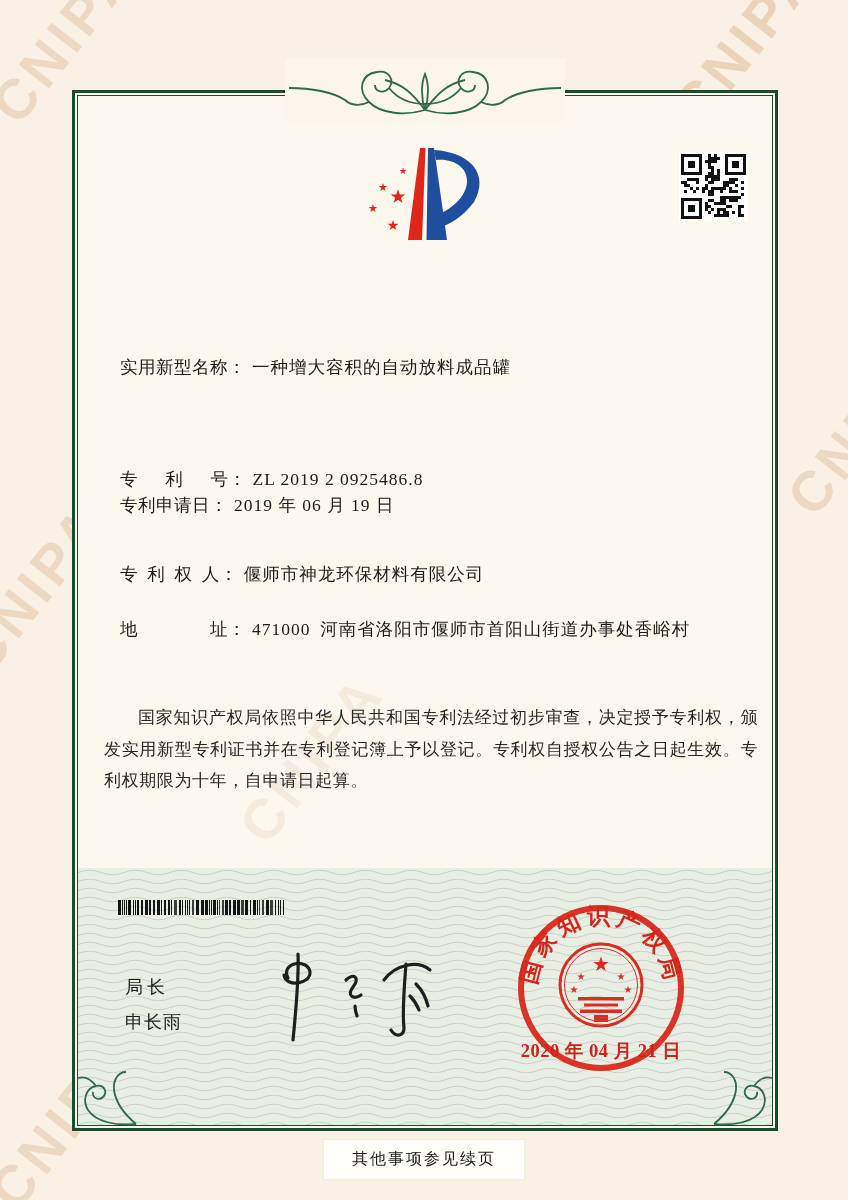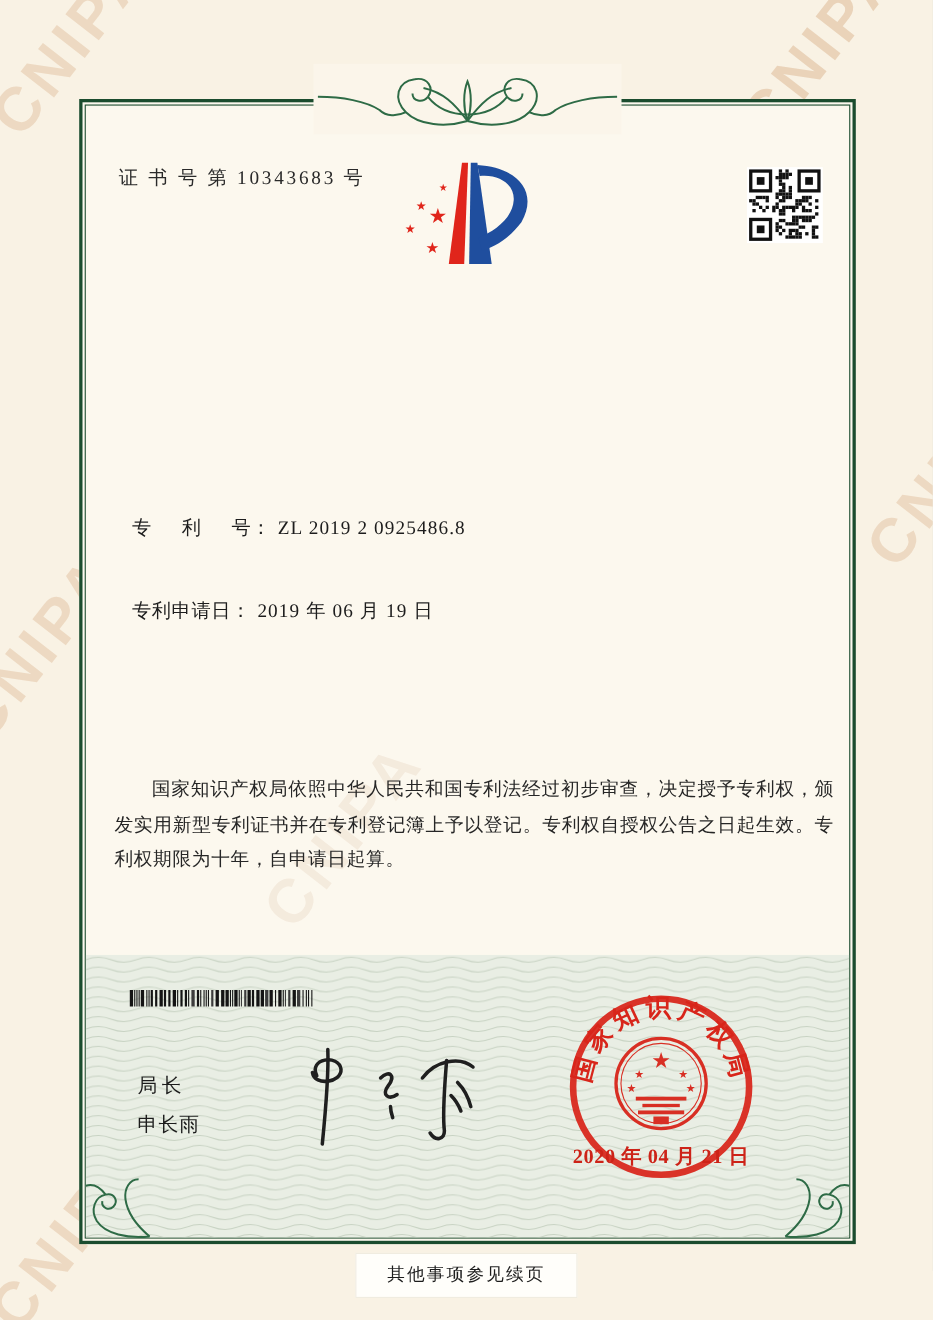--- a/index.html
+++ b/index.html
@@ -112,21 +112,20 @@
     </g>
   </svg>
   <svg class="corner br" style="left:710px;top:1068px;" width="64" height="60" viewBox="0 0 64 60">
     <g stroke="#2e6b46" stroke-width="1.8" fill="none">
       <path d="M60,56 C40,58 20,54 12,42 C6,32 10,20 20,18 C28,16 32,24 27,29 C23,33 16,30 17,24"></path>
       <path d="M60,56 C48,46 40,36 38,22 C37,12 42,4 50,4"></path>
       <path d="M20,18 C14,10 8,8 2,10"></path>
     </g>
   </svg>
 
-  <div class="abs cert-no">证 书 号 第 10343683 号</div>
 
   <svg class="abs logo" width="135" height="125" viewBox="0 0 135 125">
     <polygon points="62,22 67.5,22 64,114 50,114" fill="#e0251b"></polygon>
     <polygon points="70,22 76,22 89,114 68.5,114" fill="#1f4e9e"></polygon>
     <path d="M76,24 C112,26 132,48 116,76 C104,92 90,99 80,102 L77,90 C92,84 108,72 109,56 C110,42 96,32 78,34 Z" fill="#1f4e9e"></path>
     <g fill="#e0251b" text-anchor="middle" font-family="'DejaVu Sans',sans-serif">
       <text x="45" y="48" font-size="9">★</text>
       <text x="25" y="65" font-size="11">★</text>
       <text x="40" y="77" font-size="19">★</text>
       <text x="15" y="86" font-size="11">★</text>
@@ -251,25 +250,34 @@
       <i style="position: absolute; width: 3px; height: 3px; background: rgb(17, 17, 17); left: 35px; top: 62px;"></i>
       <i style="position: absolute; width: 3px; height: 3px; background: rgb(17, 17, 17); left: 38px; top: 62px;"></i>
       <i style="position: absolute; width: 3px; height: 3px; background: rgb(17, 17, 17); left: 41px; top: 62px;"></i>
       <i style="position: absolute; width: 3px; height: 3px; background: rgb(17, 17, 17); left: 44px; top: 62px;"></i>
       <i style="position: absolute; width: 3px; height: 3px; background: rgb(17, 17, 17); left: 47px; top: 62px;"></i>
       <i style="position: absolute; width: 3px; height: 3px; background: rgb(17, 17, 17); left: 59px; top: 62px;"></i>
       <i style="position: absolute; width: 3px; height: 3px; background: rgb(17, 17, 17); left: 62px; top: 62px;"></i>
     </div>
 
 
+  <div class="abs field-row" style="top:355px">
+    <span class="flabel">实用新型名称：</span><span class="fvalue">一种增大容积的自动放料成品罐</span>
+  </div>
   <div class="abs field-row" style="top:467px">
     <span class="flabel">专　 利　 号：</span><span class="fvalue">ZL 2019 2 0925486.8</span>
   </div>
-  <div class="abs field-row" style="top:543px">
+  <div class="abs field-row" style="top:493px">
     <span class="flabel">专利申请日：</span><span class="fvalue">2019 年 06 月 19 日</span>
+  </div>
+  <div class="abs field-row" style="top:562px">
+    <span class="flabel">专 利 权 人：</span><span class="fvalue">偃师市神龙环保材料有限公司</span>
+  </div>
+  <div class="abs field-row" style="top:617px">
+    <span class="flabel">地　　　　址：</span><span class="fvalue">471000 河南省洛阳市偃师市首阳山街道办事处香峪村</span>
   </div>
 
   <div class="abs paras">
     <p>国家知识产权局依照中华人民共和国专利法经过初步审查，决定授予专利权，颁发实用新型专利证书并在专利登记簿上予以登记。专利权自授权公告之日起生效。专利权期限为十年，自申请日起算。</p>
   </div>
 
   <div class="abs barcode"><i style="display: inline-block; height: 15px; vertical-align: top; background: rgb(20, 20, 20); width: 3px; margin-right: 1px;"></i><i style="display: inline-block; height: 15px; vertical-align: top; background: rgb(20, 20, 20); width: 1px; margin-right: 1px;"></i><i style="display: inline-block; height: 15px; vertical-align: top; background: rgb(20, 20, 20); width: 1px; margin-right: 1px;"></i><i style="display: inline-block; height: 15px; vertical-align: top; background: rgb(20, 20, 20); width: 1px; margin-right: 1px;"></i><i style="display: inline-block; height: 15px; vertical-align: top; background: rgb(20, 20, 20); width: 3px; margin-right: 2px;"></i><i style="display: inline-block; height: 15px; vertical-align: top; background: rgb(20, 20, 20); width: 1px; margin-right: 1px;"></i><i style="display: inline-block; height: 15px; vertical-align: top; background: rgb(20, 20, 20); width: 1px; margin-right: 1px;"></i><i style="display: inline-block; height: 15px; vertical-align: top; background: rgb(20, 20, 20); width: 2px; margin-right: 2px;"></i><i style="display: inline-block; height: 15px; vertical-align: top; background: rgb(20, 20, 20); width: 2px; margin-right: 2px;"></i><i style="display: inline-block; height: 15px; vertical-align: top; background: rgb(20, 20, 20); width: 3px; margin-right: 1px;"></i><i style="display: inline-block; height: 15px; vertical-align: top; background: rgb(20, 20, 20); width: 2px; margin-right: 2px;"></i><i style="display: inline-block; height: 15px; vertical-align: top; background: rgb(20, 20, 20); width: 2px; margin-right: 2px;"></i><i style="display: inline-block; height: 15px; vertical-align: top; background: rgb(20, 20, 20); width: 3px; margin-right: 1px;"></i><i style="display: inline-block; height: 15px; vertical-align: top; background: rgb(20, 20, 20); width: 1px; margin-right: 2px;"></i><i style="display: inline-block; height: 15px; vertical-align: top; background: rgb(20, 20, 20); width: 2px; margin-right: 2px;"></i><i style="display: inline-block; height: 15px; vertical-align: top; background: rgb(20, 20, 20); width: 2px; margin-right: 1px;"></i><i style="display: inline-block; height: 15px; vertical-align: top; background: rgb(20, 20, 20); width: 1px; margin-right: 2px;"></i><i style="display: inline-block; height: 15px; vertical-align: top; background: rgb(60, 60, 60); width: 3px; margin-right: 2px;"></i><i style="display: inline-block; height: 15px; vertical-align: top; background: rgb(20, 20, 20); width: 2px; margin-right: 1px;"></i><i style="display: inline-block; height: 15px; vertical-align: top; background: rgb(20, 20, 20); width: 1px; margin-right: 2px;"></i><i style="display: inline-block; height: 15px; vertical-align: top; background: rgb(20, 20, 20); width: 1px; margin-right: 1px;"></i><i style="display: inline-block; height: 15px; vertical-align: top; background: rgb(20, 20, 20); width: 1px; margin-right: 1px;"></i><i style="display: inline-block; height: 15px; vertical-align: top; background: rgb(20, 20, 20); width: 1px; margin-right: 2px;"></i><i style="display: inline-block; height: 15px; vertical-align: top; background: rgb(60, 60, 60); width: 2px; margin-right: 2px;"></i><i style="display: inline-block; height: 15px; vertical-align: top; background: rgb(20, 20, 20); width: 3px; margin-right: 2px;"></i><i style="display: inline-block; height: 15px; vertical-align: top; background: rgb(20, 20, 20); width: 3px; margin-right: 1px;"></i><i style="display: inline-block; height: 15px; vertical-align: top; background: rgb(20, 20, 20); width: 3px; margin-right: 1px;"></i><i style="display: inline-block; height: 15px; vertical-align: top; background: rgb(20, 20, 20); width: 1px; margin-right: 1px;"></i><i style="display: inline-block; height: 15px; vertical-align: top; background: rgb(20, 20, 20); width: 1px; margin-right: 1px;"></i><i style="display: inline-block; height: 15px; vertical-align: top; background: rgb(20, 20, 20); width: 3px; margin-right: 1px;"></i><i style="display: inline-block; height: 15px; vertical-align: top; background: rgb(20, 20, 20); width: 1px; margin-right: 1px;"></i><i style="display: inline-block; height: 15px; vertical-align: top; background: rgb(60, 60, 60); width: 1px; margin-right: 2px;"></i><i style="display: inline-block; height: 15px; vertical-align: top; background: rgb(60, 60, 60); width: 2px; margin-right: 1px;"></i><i style="display: inline-block; height: 15px; vertical-align: top; background: rgb(20, 20, 20); width: 3px; margin-right: 1px;"></i><i style="display: inline-block; height: 15px; vertical-align: top; background: rgb(20, 20, 20); width: 2px; margin-right: 2px;"></i><i style="display: inline-block; height: 15px; vertical-align: top; background: rgb(20, 20, 20); width: 3px; margin-right: 1px;"></i><i style="display: inline-block; height: 15px; vertical-align: top; background: rgb(20, 20, 20); width: 3px; margin-right: 1px;"></i><i style="display: inline-block; height: 15px; vertical-align: top; background: rgb(60, 60, 60); width: 3px; margin-right: 1px;"></i><i style="display: inline-block; height: 15px; vertical-align: top; background: rgb(20, 20, 20); width: 3px; margin-right: 2px;"></i><i style="display: inline-block; height: 15px; vertical-align: top; background: rgb(20, 20, 20); width: 1px; margin-right: 2px;"></i><i style="display: inline-block; height: 15px; vertical-align: top; background: rgb(20, 20, 20); width: 3px; margin-right: 1px;"></i><i style="display: inline-block; height: 15px; vertical-align: top; background: rgb(20, 20, 20); width: 1px; margin-right: 1px;"></i><i style="display: inline-block; height: 15px; vertical-align: top; background: rgb(60, 60, 60); width: 1px; margin-right: 2px;"></i><i style="display: inline-block; height: 15px; vertical-align: top; background: rgb(60, 60, 60); width: 2px; margin-right: 2px;"></i><i style="display: inline-block; height: 15px; vertical-align: top; background: rgb(20, 20, 20); width: 3px; margin-right: 1px;"></i><i style="display: inline-block; height: 15px; vertical-align: top; background: rgb(60, 60, 60); width: 3px; margin-right: 2px;"></i><i style="display: inline-block; height: 15px; vertical-align: top; background: rgb(20, 20, 20); width: 1px; margin-right: 2px;"></i><i style="display: inline-block; height: 15px; vertical-align: top; background: rgb(20, 20, 20); width: 1px; margin-right: 1px;"></i><i style="display: inline-block; height: 15px; vertical-align: top; background: rgb(20, 20, 20); width: 1px; margin-right: 2px;"></i><i style="display: inline-block; height: 15px; vertical-align: top; background: rgb(20, 20, 20); width: 1px; margin-right: 1px;"></i></div>
 
   <div class="abs sig-title">局长</div>
   <div class="abs sig-name">申长雨</div>

